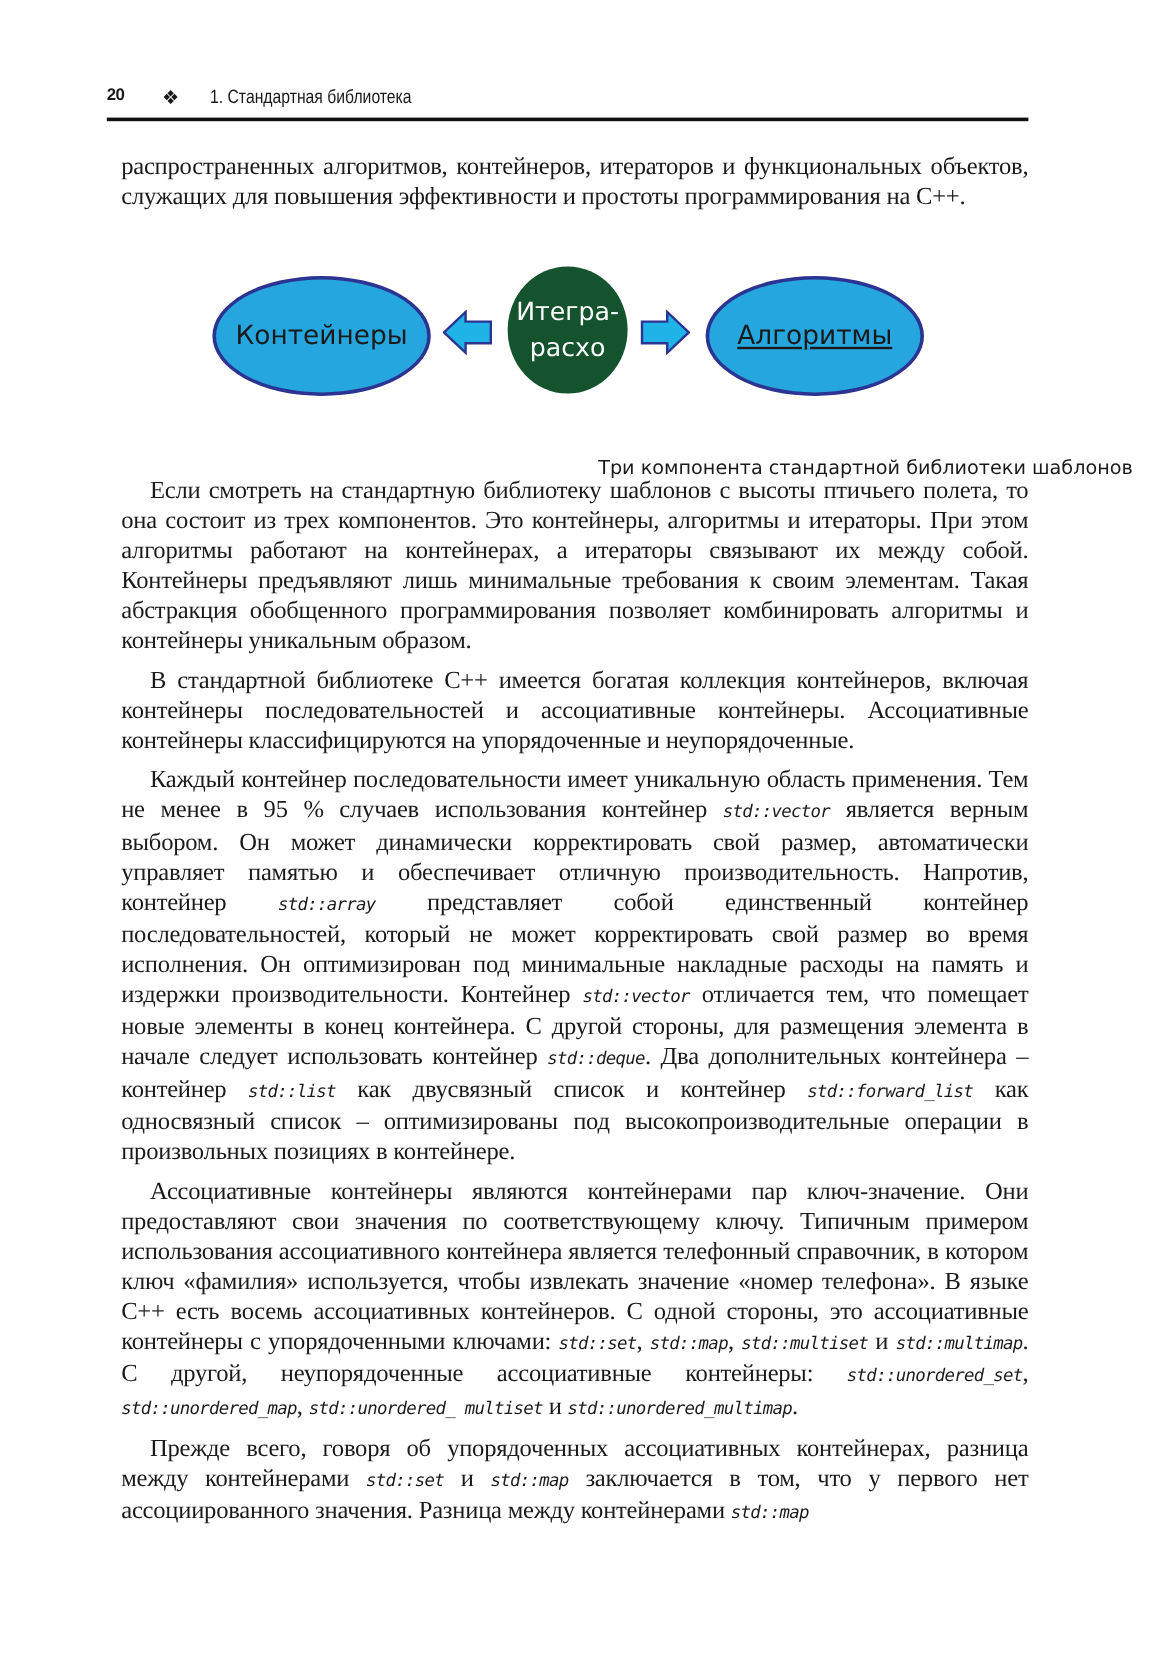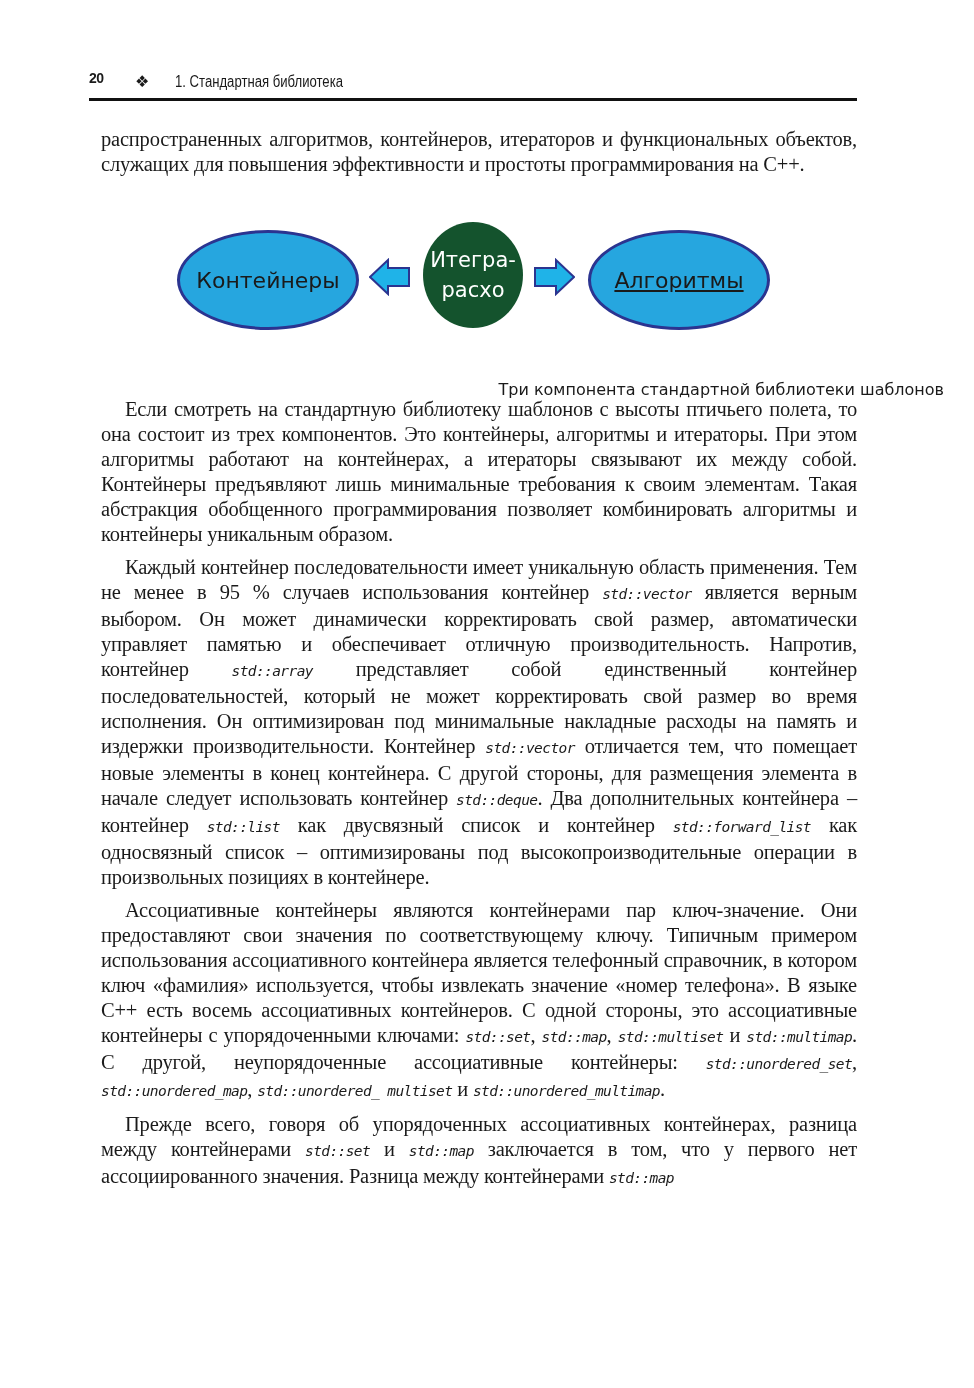--- a/index.html
+++ b/index.html
@@ -67,16 +67,17 @@
     <polygon points="41,19 23,2 23,10 2,10 2,28 23,28 23,36" fill="#1fb3e8" stroke="#2b3490" stroke-width="2"></polygon>
   </svg>
   <div class="ellipse" style="left:588px; top:12px; width:176px; height:94px;text-decoration:underline;">
     <span>Алгоритмы</span>
   </div>
   <div class="caption">Три компонента стандартной библиотеки шаблонов</div>
 </div>
 
 <div class="body-text" style="top:397px;">
   <p>Если смотреть на стандартную библиотеку шаблонов с высоты птичьего по­лета, то она состоит из трех компонентов. Это контейнеры, алгоритмы и ите­раторы. При этом алгоритмы работают на контейнерах, а итераторы связыва­ют их между собой. Контейнеры предъявляют лишь минимальные требования к своим элементам. Такая абстракция обобщенного программирования позво­ляет комбинировать алгоритмы и контейнеры уникальным образом.</p>
+  <p>В стандартной библиотеке С++ имеется богатая коллекция контейнеров, включая контейнеры последовательностей и ассоциативные контейнеры. Ас­социативные контейнеры классифицируются на упорядоченные и неупорядо­ченные.</p>
   <p><span>Каждый контейнер последовательности имеет уникальную область приме­нения. Тем не менее в 95 % случаев использования контейнер </span><code>std::vector</code><span> яв­ляется верным выбором. Он может динамически корректировать свой размер, автоматически управляет памятью и обеспечивает отличную производитель­ность. Напротив, контейнер </span><code>std::array</code><span> представляет собой единственный кон­тейнер последовательностей, который не может корректировать свой размер во время исполнения. Он оптимизирован под минимальные накладные расхо­ды на память и издержки производительности. Контейнер </span><code>std::vector</code><span> отлича­ется тем, что помещает новые элементы в конец контейнера. С другой стороны, для размещения элемента в начале следует использовать контейнер </span><code>std::deque</code><span>. Два дополнительных контейнера – контейнер </span><code>std::list</code><span> как двусвязный список и контейнер </span><code>std::forward_list</code><span> как односвязный список – оптимизированы под высокопроизводительные операции в произвольных позициях в контейнере.</span></p>
   <p><span>Ассоциативные контейнеры являются контейнерами пар ключ-значение. Они предоставляют свои значения по соответствующему ключу. Типичным примером использования ассоциативного контейнера является телефонный справочник, в котором ключ «фамилия» используется, чтобы извлекать значе­ние «номер телефона». В языке С++ есть восемь ассоциативных контейнеров. С одной стороны, это ассоциативные контейнеры с упорядоченными ключами: </span><code>std::set</code><span>, </span><code>std::map</code><span>, </span><code>std::multiset</code><span> и </span><code>std::multimap</code><span>. С другой, неупорядоченные ас­социативные контейнеры: </span><code>std::unordered_set</code><span>, </span><code>std::unordered_map</code><span>, </span><code>std::unordered_ multiset</code><span> и </span><code>std::unordered_multimap</code><span>.</span></p>
   <p><span>Прежде всего, говоря об упорядоченных ассоциативных контейнерах, раз­ница между контейнерами </span><code>std::set</code><span> и </span><code>std::map</code><span> заключается в том, что у пер­вого нет ассоциированного значения. Разница между контейнерами </span><code>std::map</code></p>
 </div>
 
 </body></html>

